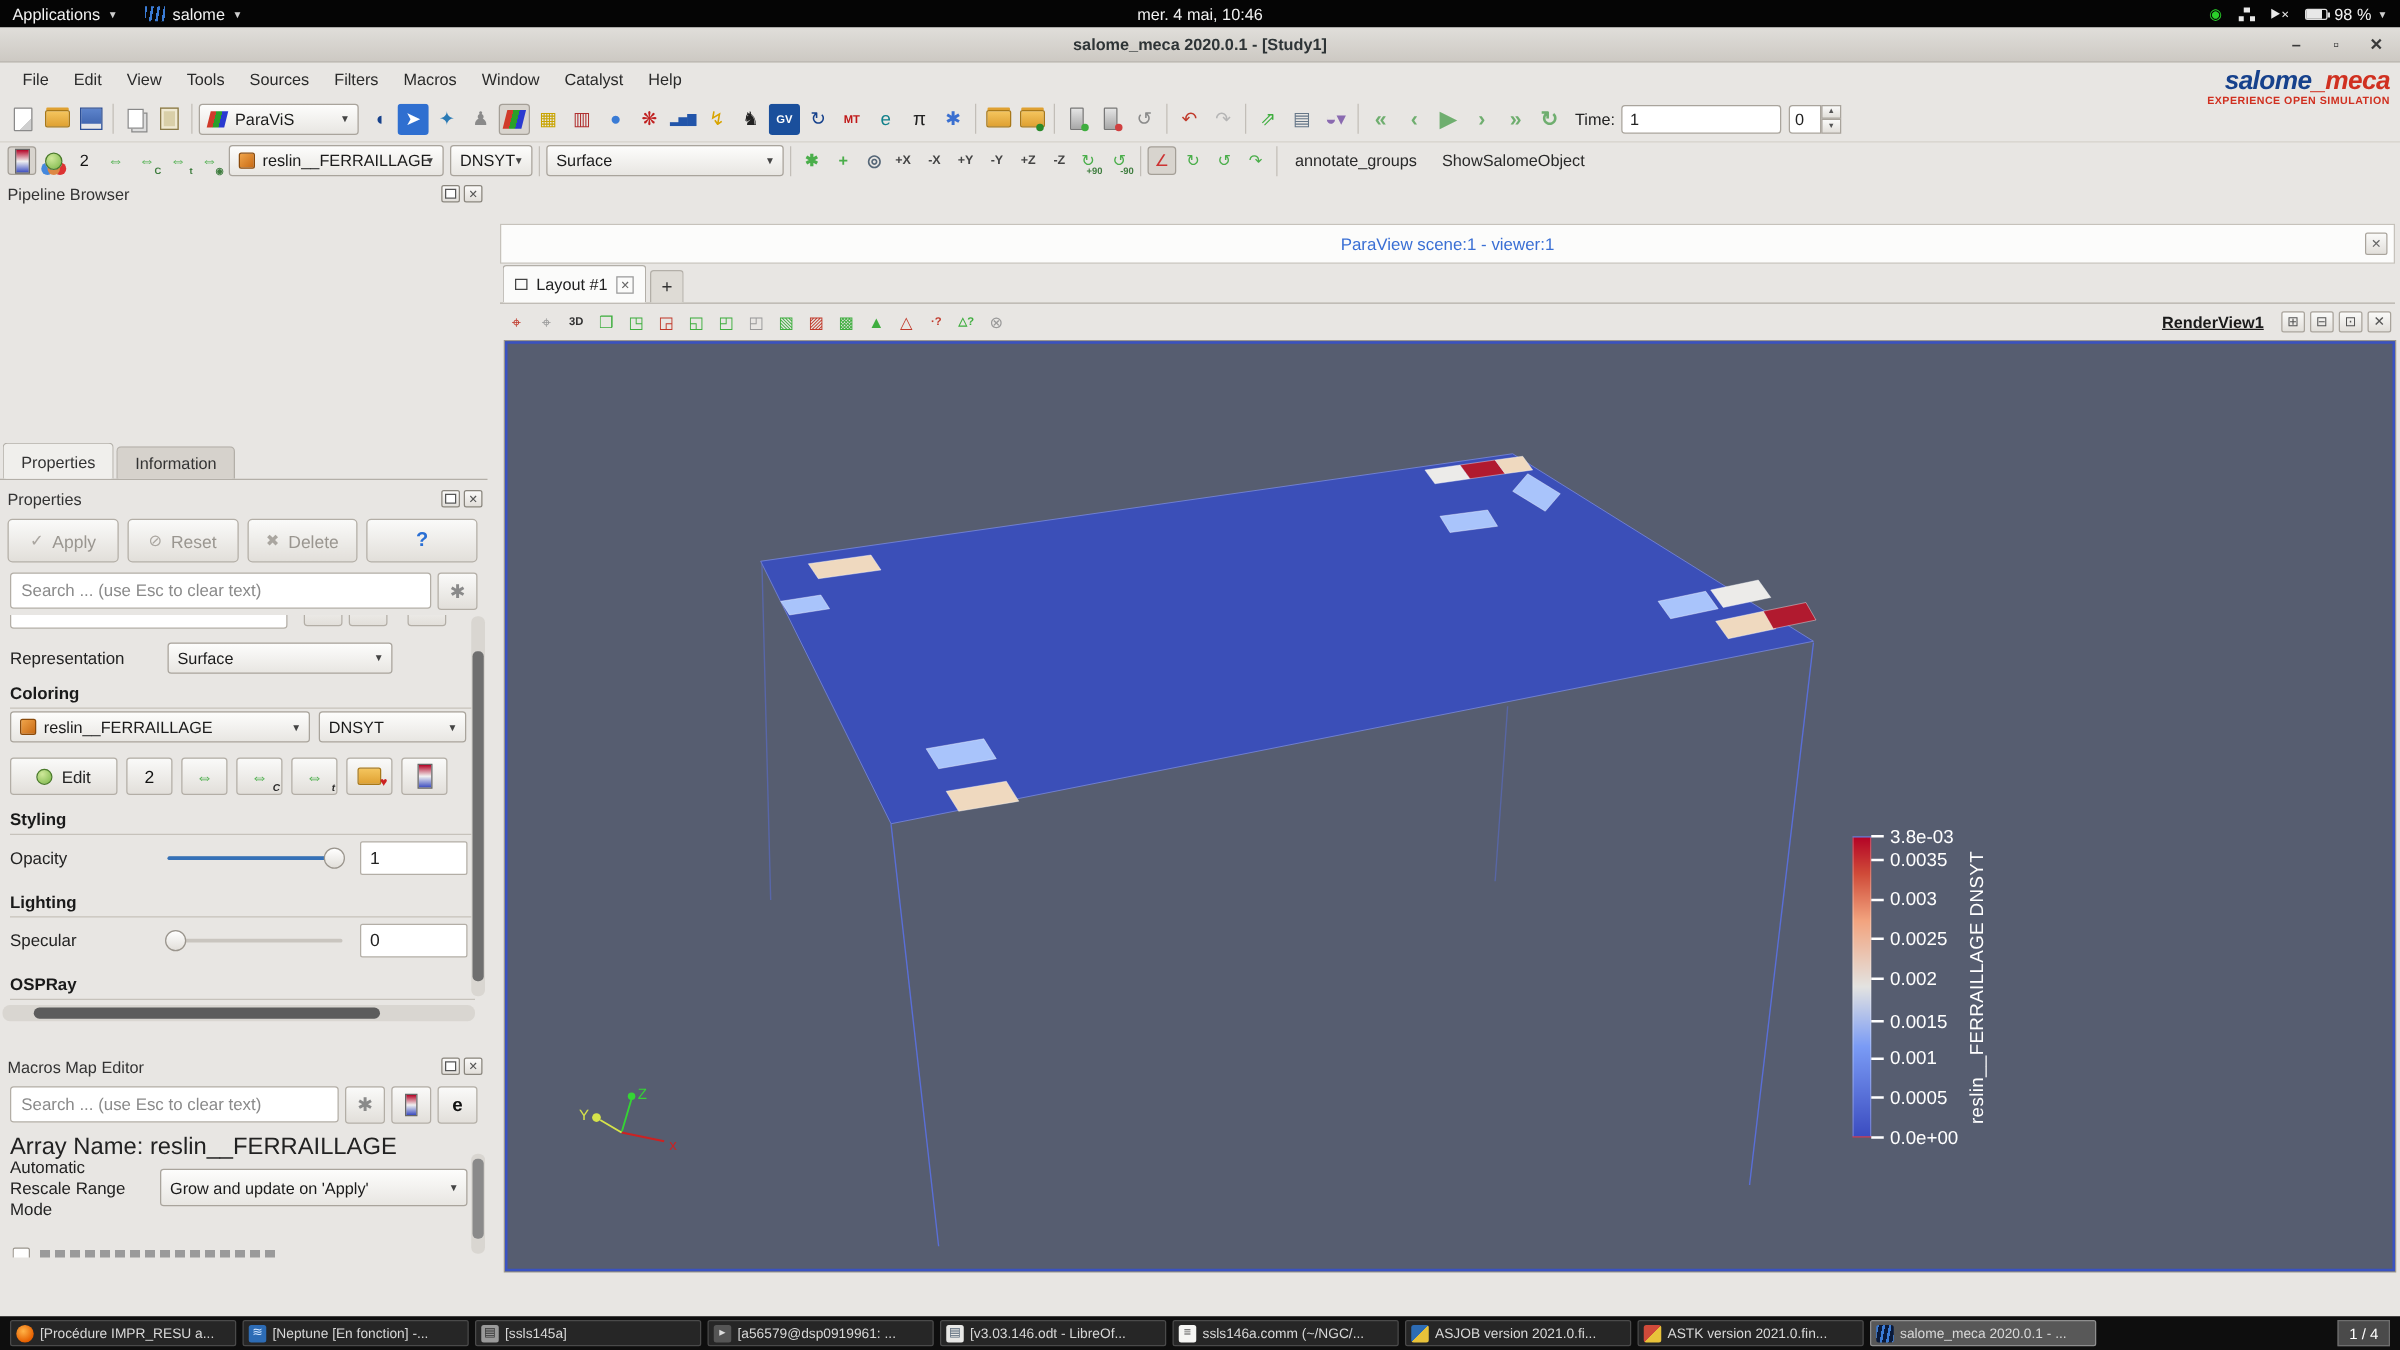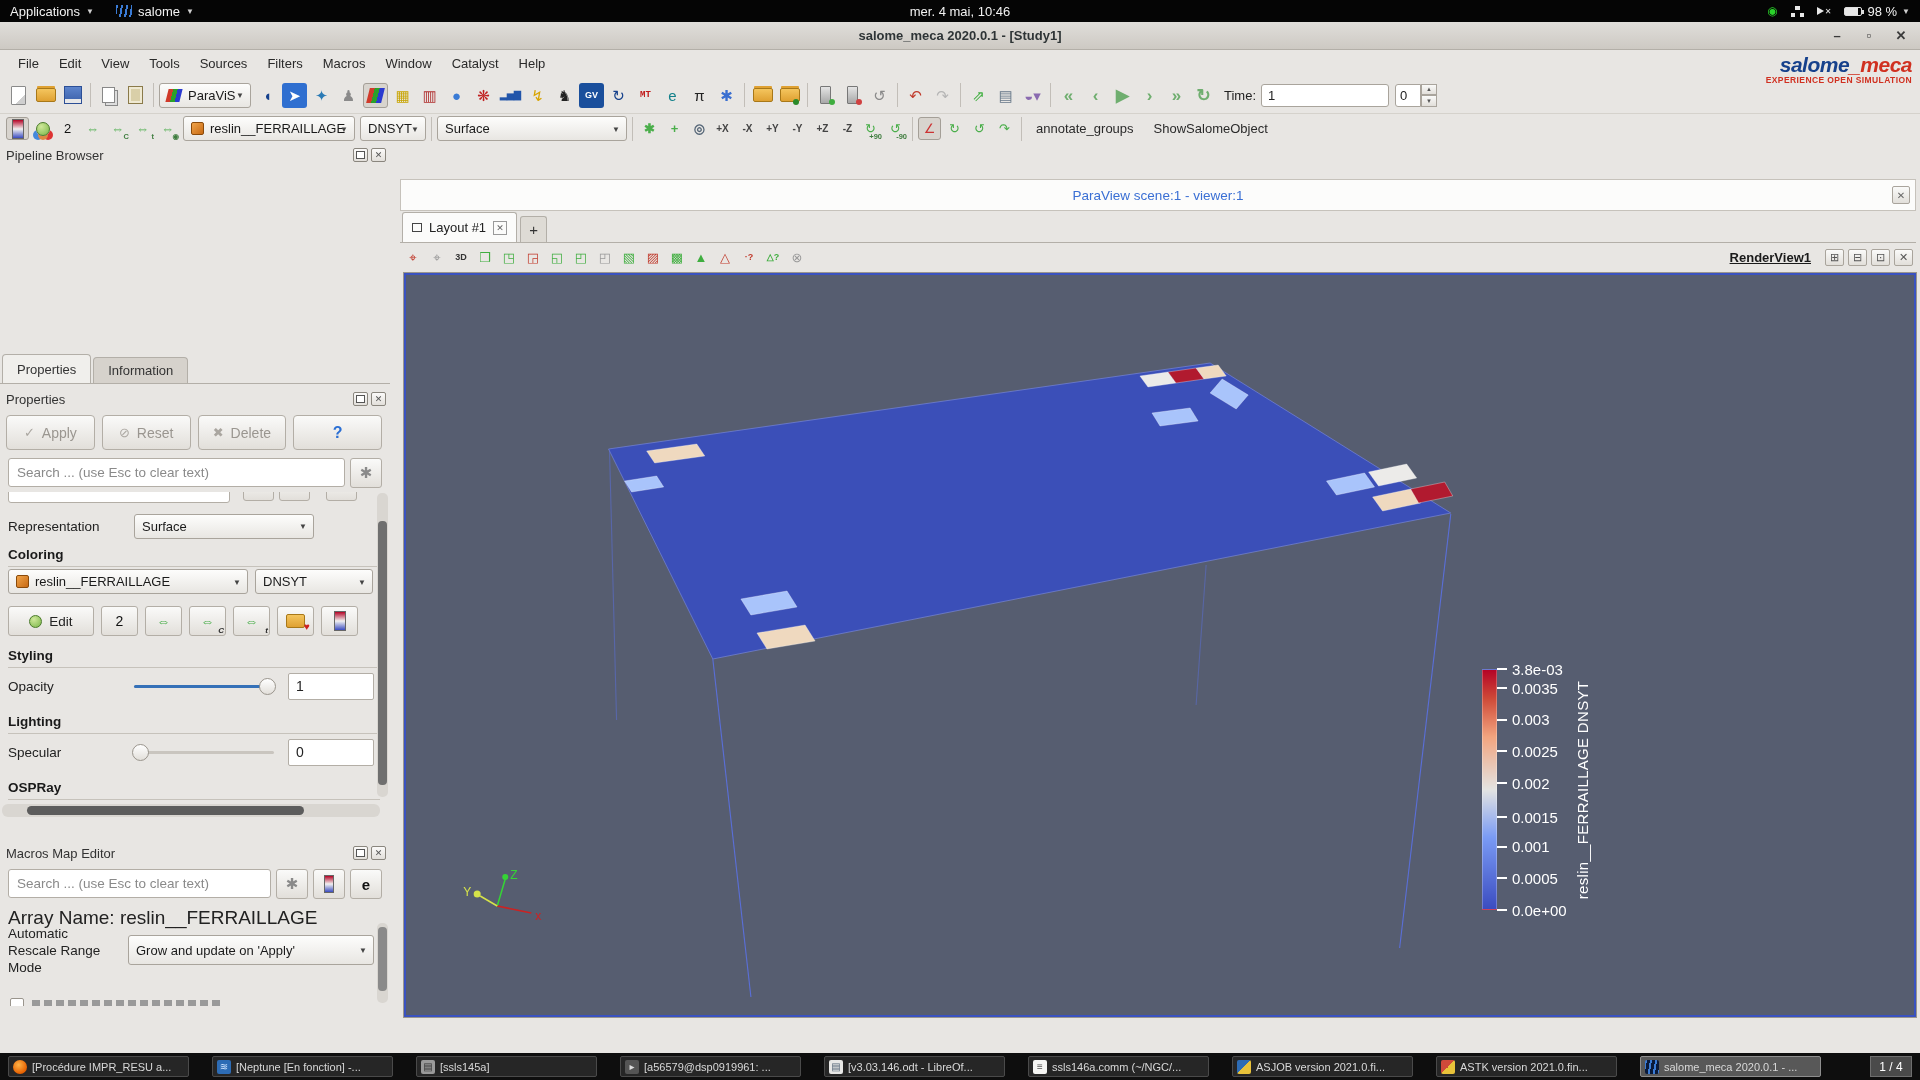--- a/index.html
+++ b/index.html
@@ -240,21 +240,21 @@
     <span class="tsep"></span>
     <span class="tgroup">
         <span class="ti iccp">
           <span class="g"></span>
         </span>
         <span class="ti icpb">
           <span class="g"></span>
         </span>
       </span>
     <span class="tsep"></span>
-    <span class="combo" style="width:92px">
+    <span class="combo" style="width:128px">
         <span class="rgbchip"></span>
         <span>ParaViS</span>
         <span class="arrow">▼</span>
       </span>
     <span class="tgroup" style="margin-left:4px">
         <span class="ti" style="color: rgb(22, 65, 140);">
           <span class="g">◖</span>
         </span>
         <span class="ti" style="color: rgb(255, 255, 255); background: rgb(47, 111, 208);">
           <span class="g">➤</span>
@@ -288,21 +288,21 @@
         </span>
         <span class="ti" style="color: rgb(34, 34, 34);">
           <span class="g">♞</span>
         </span>
         <span class="ti sm" style="color: rgb(255, 255, 255); background: rgb(26, 79, 156);">
           <span class="g">GV</span>
         </span>
         <span class="ti" style="color: rgb(22, 65, 140);">
           <span class="g">↻</span>
         </span>
-        <span class="ti sm" style="color: rgb(192, 24, 24); font-family: Liberation Mono, monospace;">
+        <span class="ti sm" style="color: rgb(192, 24, 24);">
           <span class="g">MT</span>
         </span>
         <span class="ti" style="color: rgb(17, 128, 138);">
           <span class="g">e</span>
         </span>
         <span class="ti" style="color: rgb(34, 34, 34);">
           <span class="g">π</span>
         </span>
         <span class="ti" style="color: rgb(58, 111, 208);">
           <span class="g">✱</span>
@@ -802,21 +802,21 @@
               <span class="ldash"></span>
               <span class="llabel">0.0e+00</span>
             </div>
           </div>
         <div class="legendtitle">reslin__FERRAILLAGE DNSYT</div>
       </div>
     </div>
   </div>
 
   <div class="taskbar">
-    <span style="display:flex;gap:23px">
+    <span style="display:flex;gap:5px">
 
     <span class="task">
           <span class="ticon" style="background: radial-gradient(circle at 40% 35%, rgb(255, 179, 71), rgb(230, 96, 0) 70%); border-radius: 50%;"></span>
           <span>[Procédure IMPR_RESU a...</span>
         </span>
         <span class="task">
           <span class="ticon" style="background: rgb(45, 108, 181); color: rgb(207, 228, 255);">≋</span>
           <span>[Neptune [En fonction] -...</span>
         </span>
         <span class="task">

